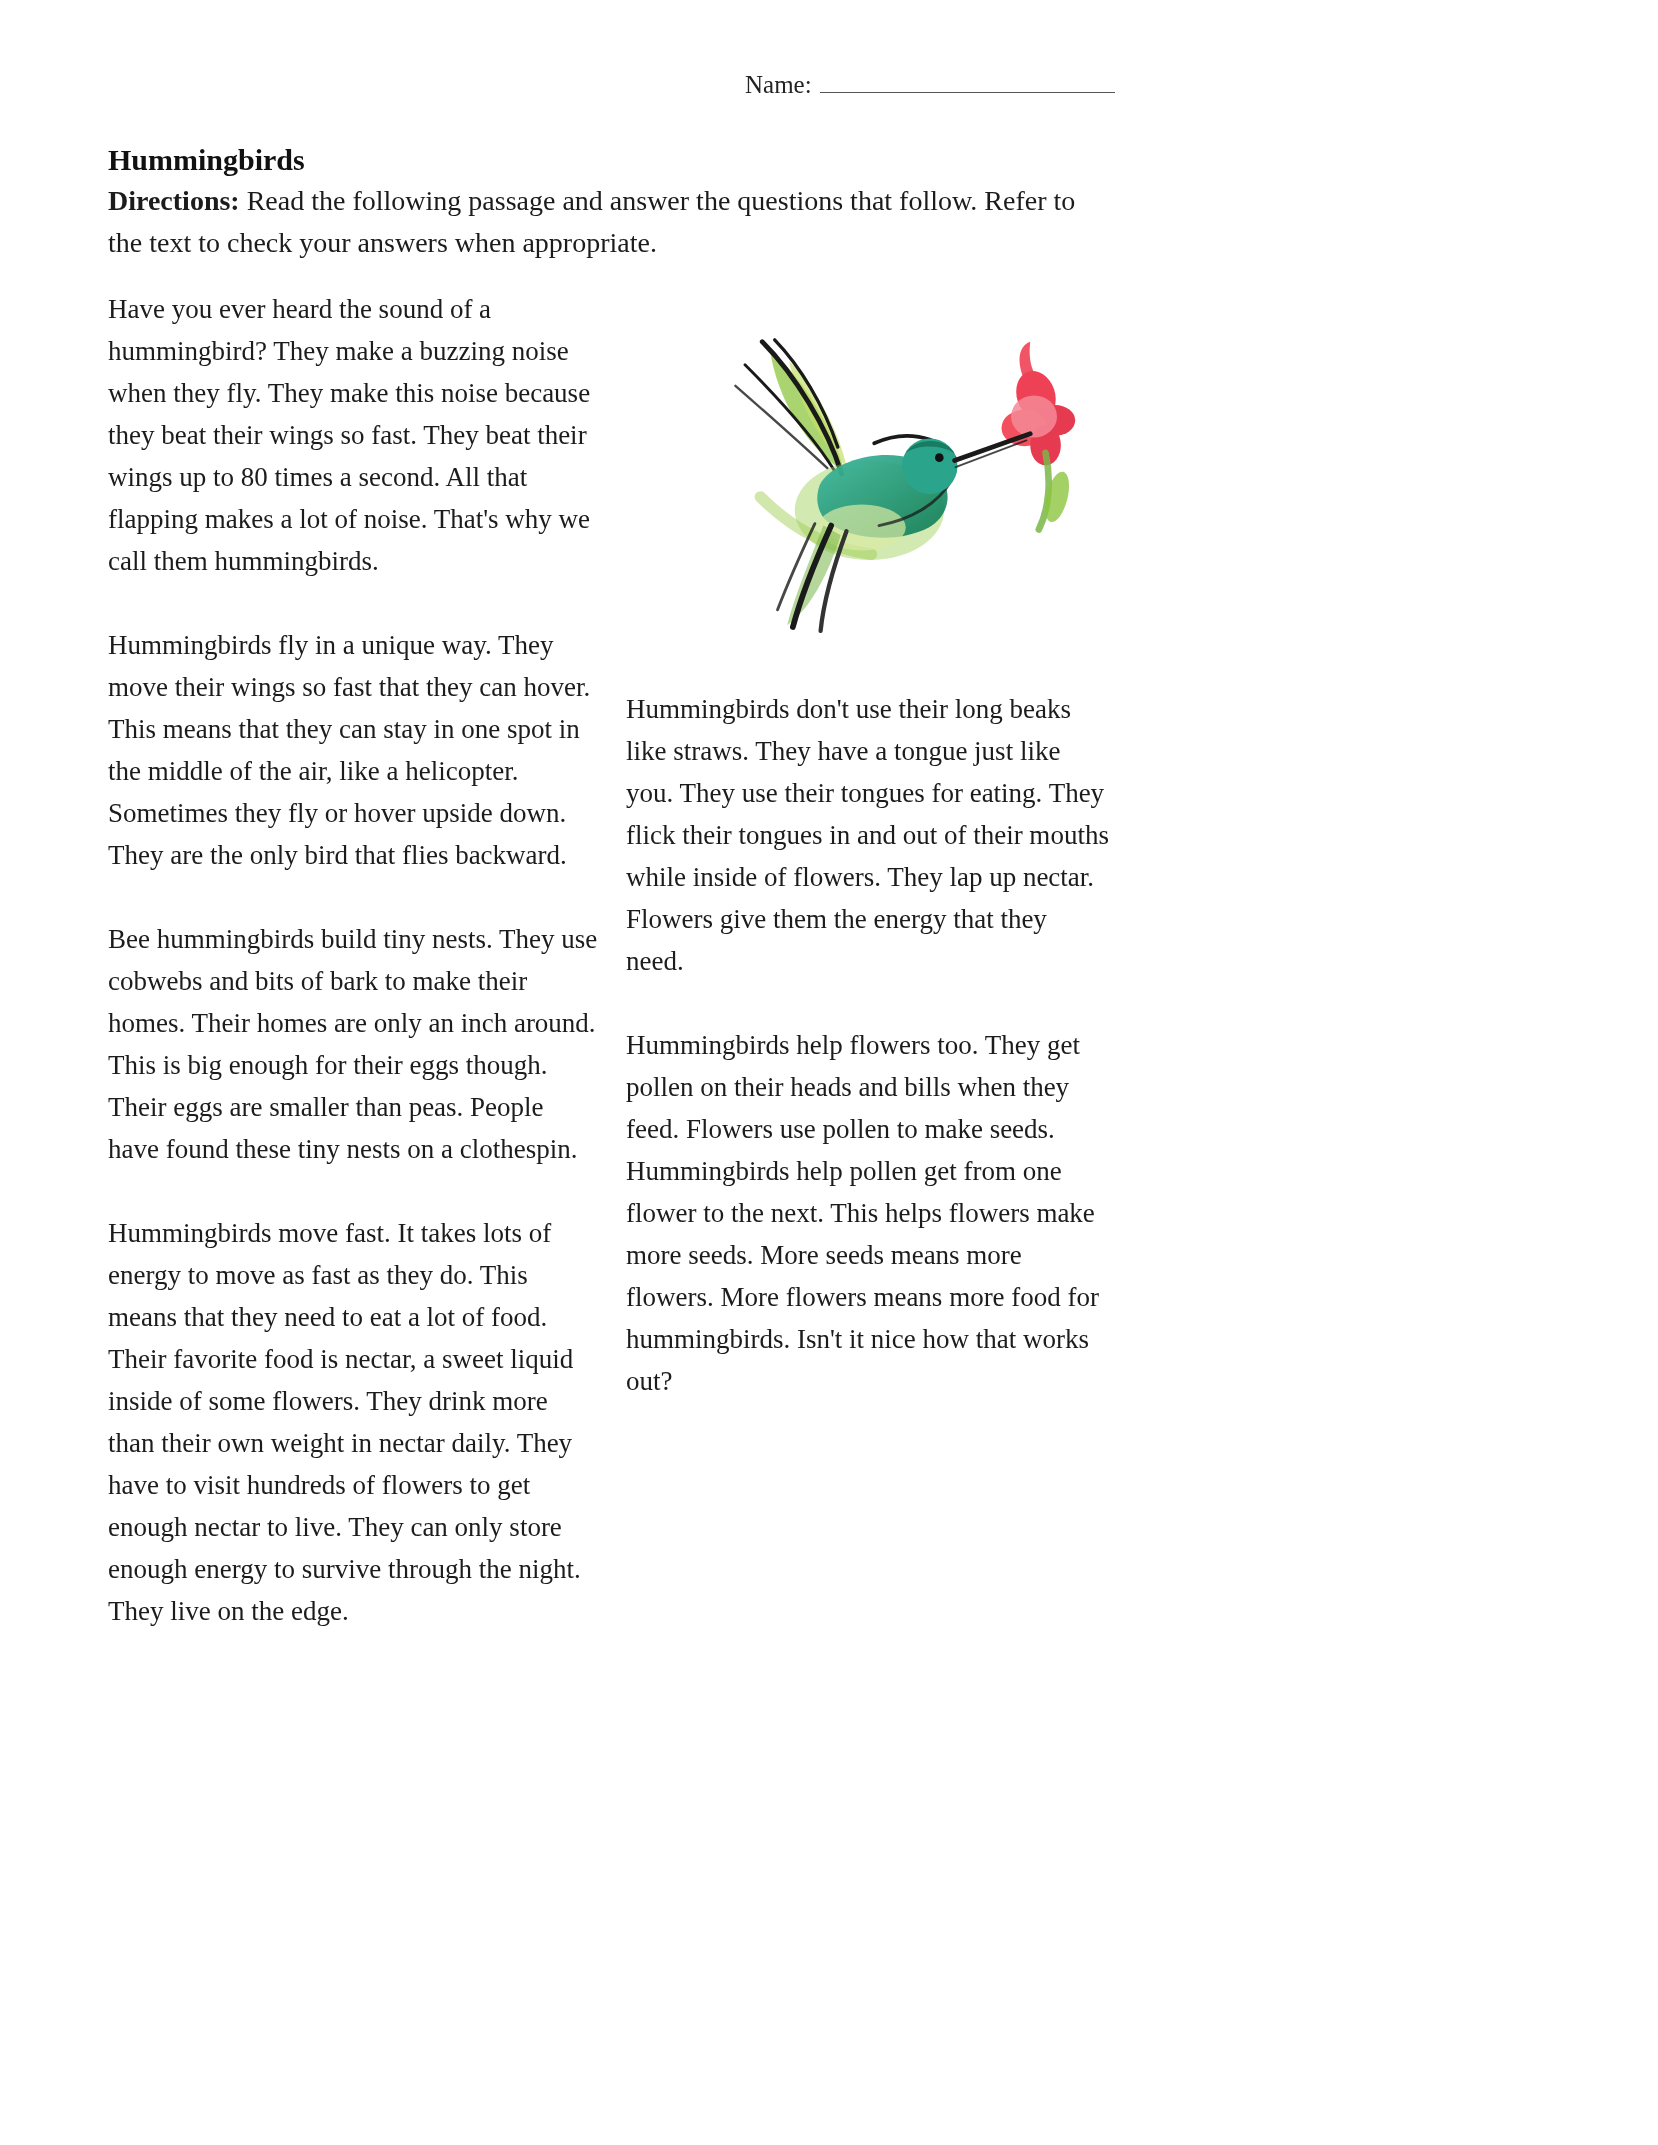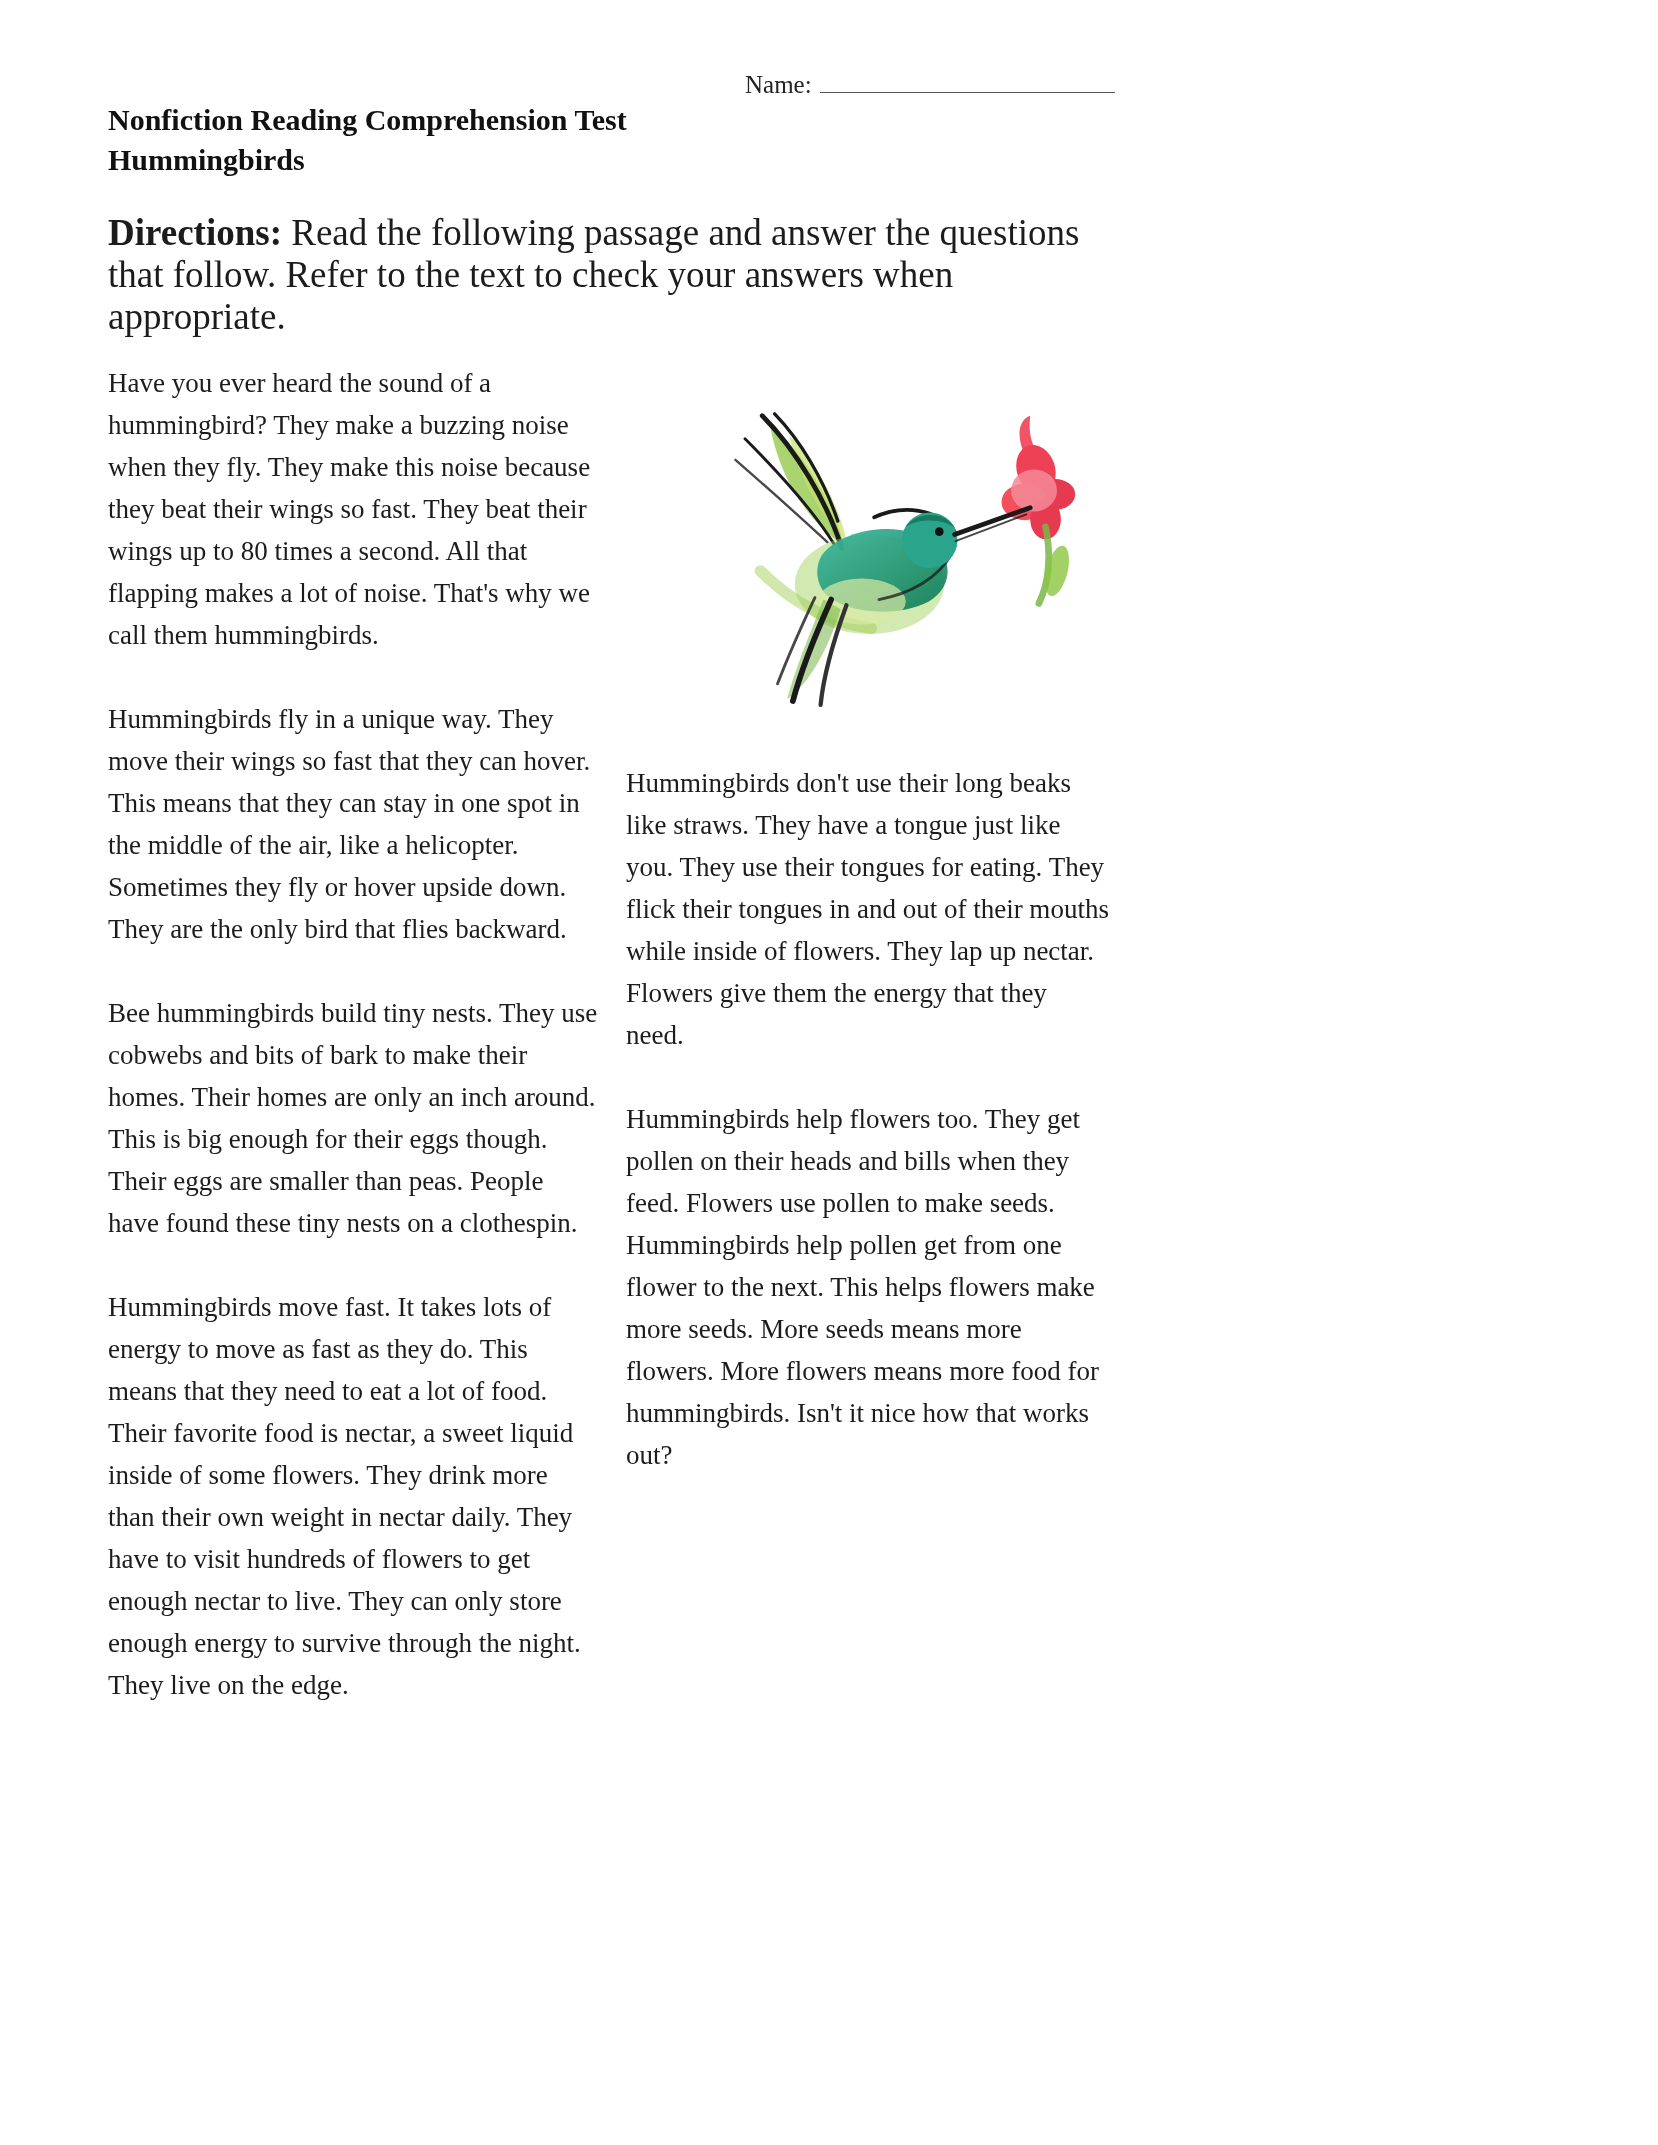--- a/index.html
+++ b/index.html
@@ -33,23 +33,22 @@
     padding: 100px 0 0 108px;
     width: 1110px;
   }
   .title {
     font-size: 30px;
     font-weight: bold;
     line-height: 40px;
     color: #111;
   }
   .directions {
-    margin-top: 32px;
     width: 995px;
-    font-size: 37px;
+    font-size: 28px;
     line-height: 42px;
   }
   .directions strong { font-weight: bold; }
   .columns {
     display: flex;
     gap: 28px;
     margin-top: 24px;
   }
   .col-left  { width: 494px; }
   .col-right { width: 488px; }
@@ -71,21 +70,21 @@
 
 <div class="page">
 
   <div class="name-row">
     <span>Name:</span><span class="name-line"></span>
   </div>
 
   <div class="content">
 
     <h1 class="title">
-      <span>Nonfiction Reading Comprehension Test</span><br>
+      <br>
       <span>Hummingbirds</span>
     </h1>
 
     <p class="directions"><strong>Directions:</strong><span> Read the following passage and answer the questions that follow. Refer to the text to check your answers when appropriate.</span></p>
 
     <div class="columns">
 
       <div class="col-left">
         <p class="para">Have you ever heard the sound of a hummingbird? They make a buzzing noise when they fly. They make this noise because they beat their wings so fast. They beat their wings up to 80 times a second. All that flapping makes a lot of noise. That's why we call them hummingbirds.</p>
         <p class="para">Hummingbirds fly in a unique way. They move their wings so fast that they can hover. This means that they can stay in one spot in the middle of the air, like a helicopter. Sometimes they fly or hover upside down. They are the only bird that flies backward.</p>

